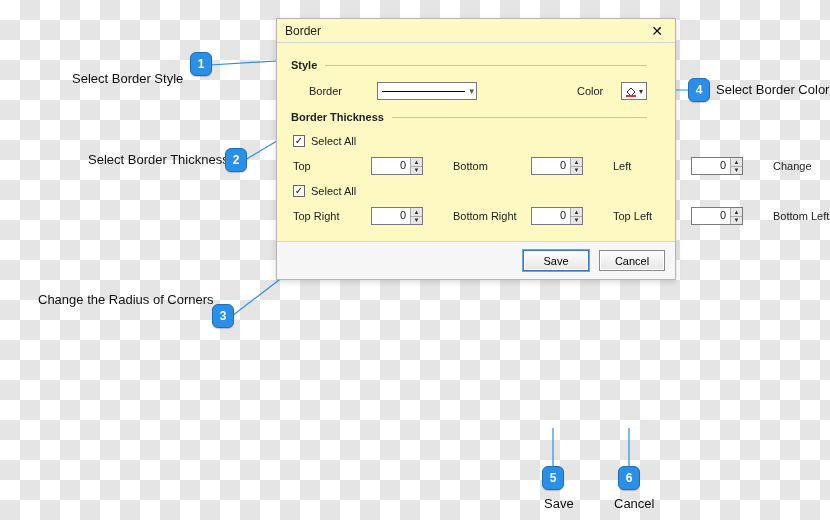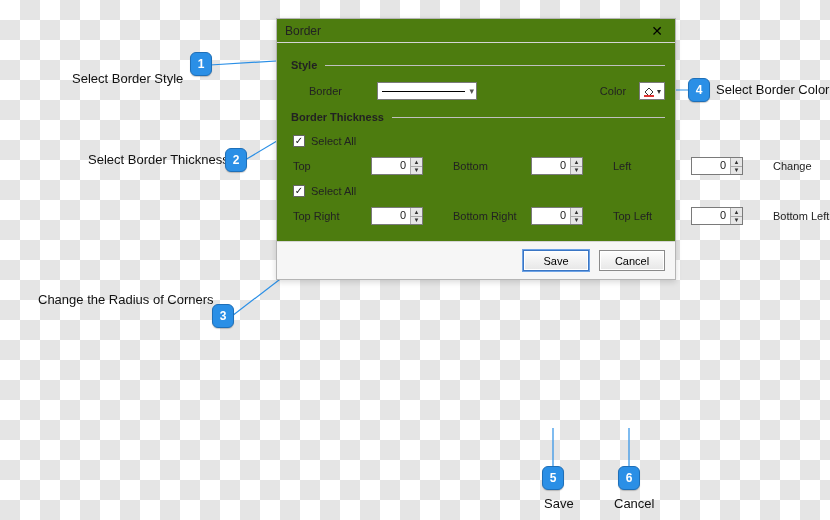--- a/index.html
+++ b/index.html
@@ -28,42 +28,42 @@
     z-index: 0;
   }
   .stage { position: absolute; inset: 0; z-index: 1; }
 
   
   .dialog {
     position: absolute;
     left: 276px;
     top: 18px;
     width: 400px;
-    background: #4d7c0f;
+    background: #fef9c3;
     border: 1px solid #b5b5b5;
     box-shadow: 0 2px 6px rgba(0,0,0,0.15);
   }
   .titlebar {
     height: 24px;
     display: flex;
     align-items: center;
     justify-content: space-between;
     padding: 0 6px 0 8px;
     border-bottom: 1px solid #d5d5d5;
     font-size: 12px;
   }
   .titlebar .title { color: #222; }
   .closex {
     font-family: Arial, sans-serif;
     font-size: 14px;
     line-height: 1;
     padding: 2px 6px;
     cursor: default;
   }
-  .content { padding: 8px 10px 6px 14px; color: #222; }
+  .content { padding: 8px 28px 6px 14px; color: #222; }
 
   
   .section { margin-top: 6px; }
   .sect-head {
     display: flex;
     align-items: center;
     gap: 8px;
     margin: 8px 0 8px 0;
   }
   .sect-head .label { font-weight: 600; white-space: nowrap; }
@@ -81,21 +81,21 @@
     border: 1px solid #7a7a7a;
     background: #fff;
     display: flex;
     align-items: center;
     justify-content: space-between;
     padding: 0 2px 0 4px;
   }
   .combo .sample { flex:1; height:1px; background:#000; margin-right:4px; }
   .combo .arrow { font-size: 9px; color:#555; }
 
-  .color-label { width: 36px; text-align: center; }
+  .color-label { width: 36px; text-align: left; }
   .color-pick {
     height: 18px;
     width: 26px;
     border: 1px solid #7a7a7a;
     background:#fff;
     display:flex;
     align-items:center;
     justify-content:center;
     gap:2px;
   }

